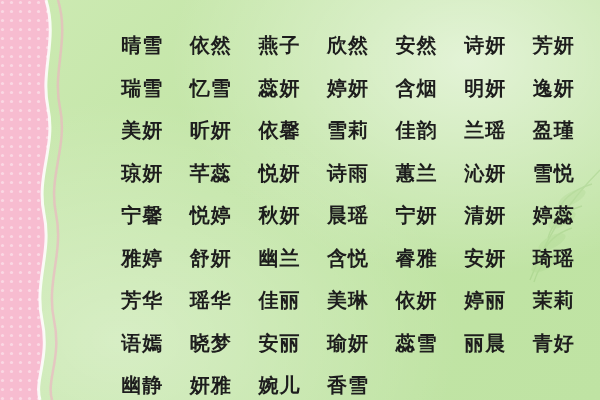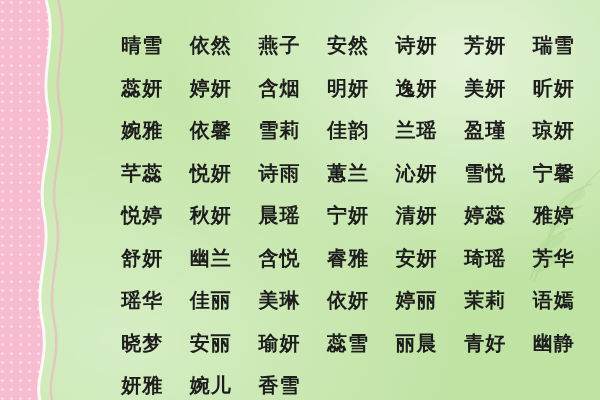--- a/index.html
+++ b/index.html
@@ -128,34 +128,35 @@
         <ellipse cx="92" cy="92" rx="15" ry="6" transform="rotate(-28 92 92)"></ellipse>
         <ellipse cx="84" cy="114" rx="14" ry="6" transform="rotate(-28 84 114)"></ellipse>
       </g>
     </svg>
   </div>
 
   <div class="name-grid">
     <div class="name-cell">晴雪</div>
     <div class="name-cell">依然</div>
     <div class="name-cell">燕子</div>
+    <div class="name-cell">欣然</div>
     <div class="name-cell">安然</div>
 
     <div class="name-cell">诗妍</div>
     <div class="name-cell">芳妍</div>
     <div class="name-cell">瑞雪</div>
+    <div class="name-cell">忆雪</div>
     <div class="name-cell">蕊妍</div>
     <div class="name-cell">婷妍</div>
     <div class="name-cell">含烟</div>
 
     <div class="name-cell">明妍</div>
     <div class="name-cell">逸妍</div>
     <div class="name-cell">美妍</div>
     <div class="name-cell">昕妍</div>
-    <div class="name-cell">婉雅</div>
     <div class="name-cell">依馨</div>
     <div class="name-cell">雪莉</div>
 
     <div class="name-cell">佳韵</div>
     <div class="name-cell">兰瑶</div>
     <div class="name-cell">盈瑾</div>
     <div class="name-cell">琼妍</div>
     <div class="name-cell">芊蕊</div>
     <div class="name-cell">悦妍</div>
     <div class="name-cell">诗雨</div>

